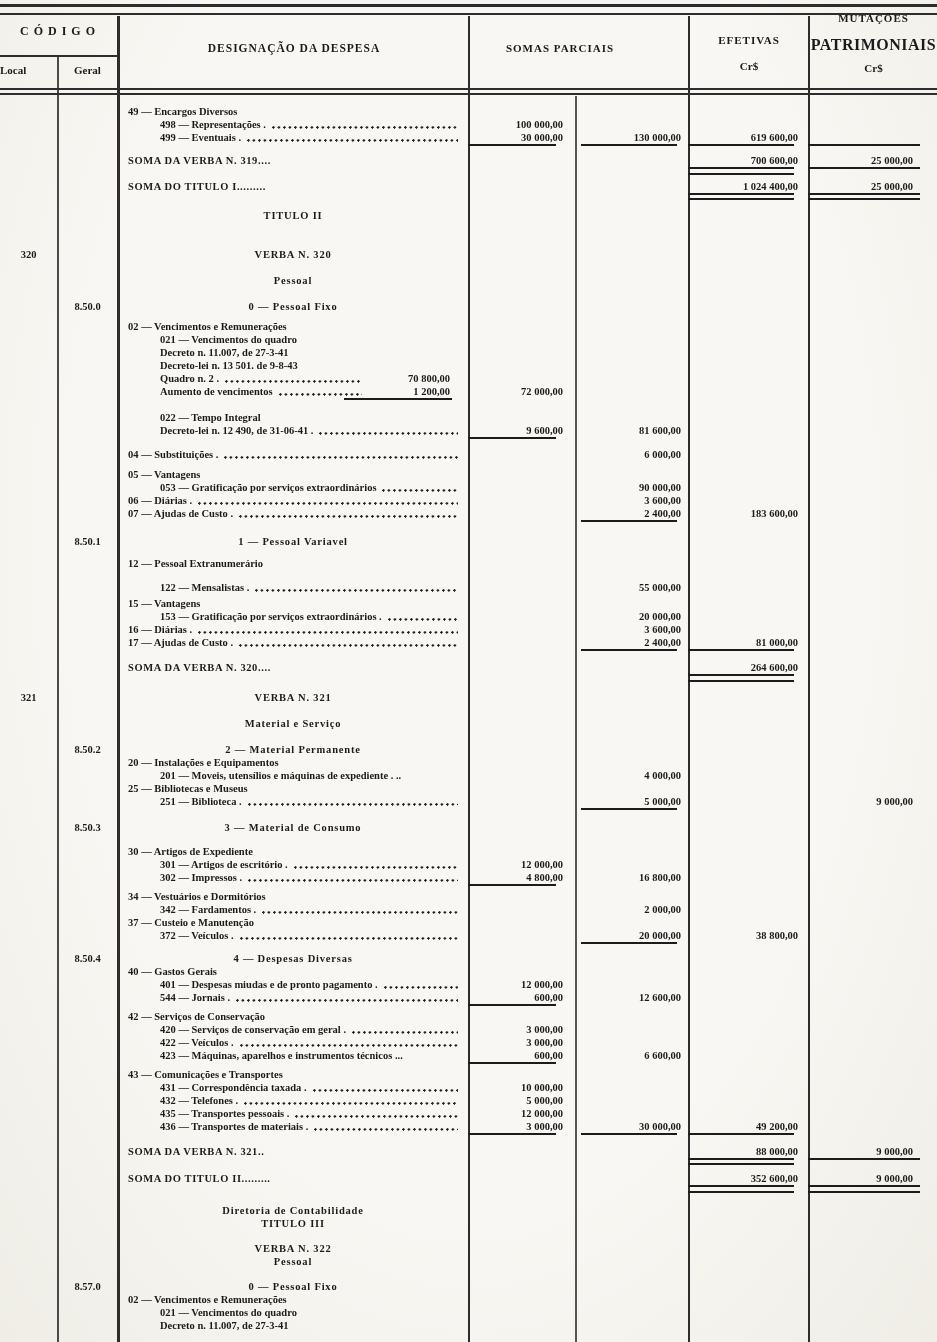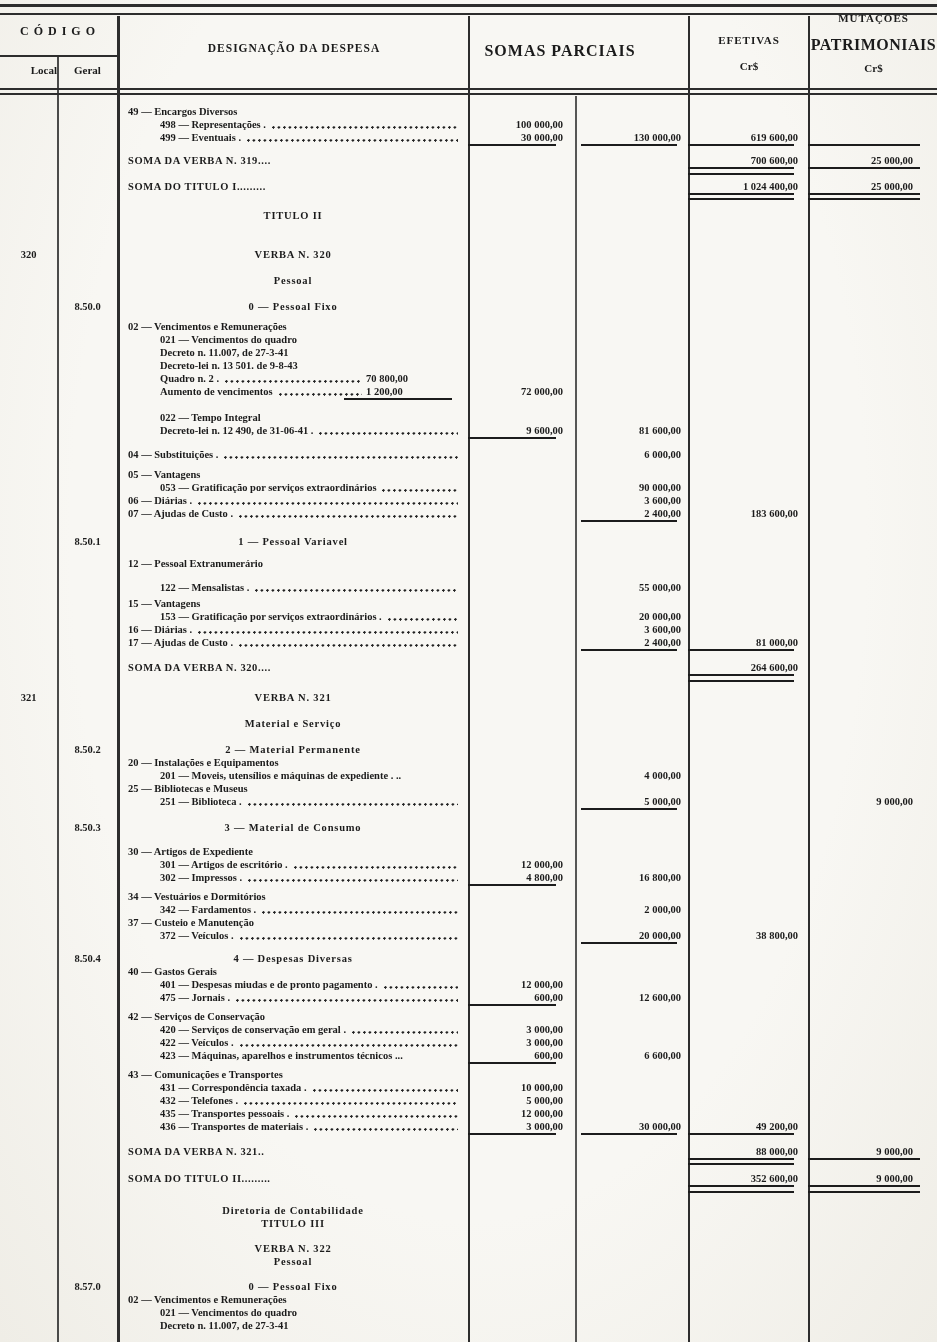--- a/index.html
+++ b/index.html
@@ -8,24 +8,24 @@
     background:#f6f5f0;
     background-image:radial-gradient(ellipse at 50% 40%, #f8f7f3 60%, #efede6 100%);
     font-family:"Liberation Serif", serif;
     color:#1b1b1b;overflow:hidden;
   }
   .vline{position:absolute;background:#2d2d2d;}
   .hline{position:absolute;background:#2d2d2d;left:0;right:0;}
   
   .hd{position:absolute;font-weight:700;}
   .hdr-codigo{left:6px;top:24px;width:108px;text-align:center;font-size:12px;letter-spacing:5px;}
-  .hdr-local{left:0;top:64px;width:57px;text-align:right;font-size:11px;}
+  .hdr-local{left:0;top:64px;width:57px;text-align:left;font-size:11px;}
   .hdr-geral{left:57px;top:64px;width:61px;text-align:center;font-size:11px;}
   .hdr-desig{left:120px;top:42px;width:348px;text-align:center;font-size:11.5px;letter-spacing:1px;}
-  .hdr-somas{left:470px;top:42px;width:180px;text-align:center;font-size:16px;letter-spacing:1px;}
+  .hdr-somas{left:470px;top:42px;width:180px;text-align:center;font-size:11px;letter-spacing:1px;}
   .hdr-efet{left:690px;top:34px;width:118px;text-align:center;font-size:11px;letter-spacing:1px;}
   .hdr-efet-cr{left:690px;top:60px;width:118px;text-align:center;font-size:11px;}
   .hdr-mut1{left:810px;top:12px;width:127px;text-align:center;font-size:11px;letter-spacing:1px;}
   .hdr-mut2{left:810px;top:36px;width:127px;text-align:center;font-size:16px;letter-spacing:.5px;}
   .hdr-mut-cr{left:810px;top:62px;width:127px;text-align:center;font-size:11px;}
   
   .tbody{position:absolute;left:0;top:100px;width:937px;display:flex;flex-direction:column;}
   .row{display:flex;align-items:flex-end;min-height:13px;font-size:10.5px;font-weight:700;line-height:12px;}
   .row.rule{min-height:6px;align-items:flex-start;}
   .c{flex:none;box-sizing:border-box;}
@@ -39,21 +39,21 @@
   .c.efet{width:120px;text-align:right;padding-right:10px;}
   .c.mut{width:129px;text-align:right;padding-right:24px;}
   .lbl{white-space:nowrap;}
   .ind1{padding-left:32px;text-align:right;}
   .leader{
     flex:1 1 auto;height:3px;margin:0 4px 2px 6px;align-self:flex-end;
     background-image:radial-gradient(circle at 1.4px 1.4px,#222 1.1px,transparent 1.35px);
     background-size:5.5px 3px;background-repeat:repeat-x;
     min-width:8px;
   }
-  .inner{width:96px;flex:none;padding-right:12px;box-sizing:border-box;}
+  .inner{width:96px;flex:none;text-align:right;padding-right:12px;box-sizing:border-box;}
   
   .rl{margin-left:auto;border-top:2px solid #1c1c1c;height:0;}
   .rl.d{height:3.5px;border-bottom:2px solid #1c1c1c;}
   .rl.w-inner{width:108px;margin-right:10px;}
   .rl.w-sp1{width:88px;margin-right:8px;}
   .rl.w-sp2{width:96px;margin-right:4px;}
   .rl.w-efet{width:106px;margin-right:7px;}
   .rl.w-mut{width:112px;margin-right:20px;}
 </style>
 </head>
@@ -763,21 +763,21 @@
         </div>
         <div class="c sp1">12 000,00</div>
         <div class="c sp2"></div>
         <div class="c efet"></div>
         <div class="c mut"></div>
       </div>
       <div class="row item">
         <div class="c local"></div>
         <div class="c geral"></div>
         <div class="c desig">
-          <div class="lbl ind1">475 — Jornais .</div>
+          <div class="lbl ind1">544 — Jornais .</div>
           <div class="leader"></div>
         </div>
         <div class="c sp1">600,00</div>
         <div class="c sp2">12 600,00</div>
         <div class="c efet"></div>
         <div class="c mut"></div>
       </div>
       <div class="row rule">
         <div class="c local"></div>
         <div class="c geral"></div>

